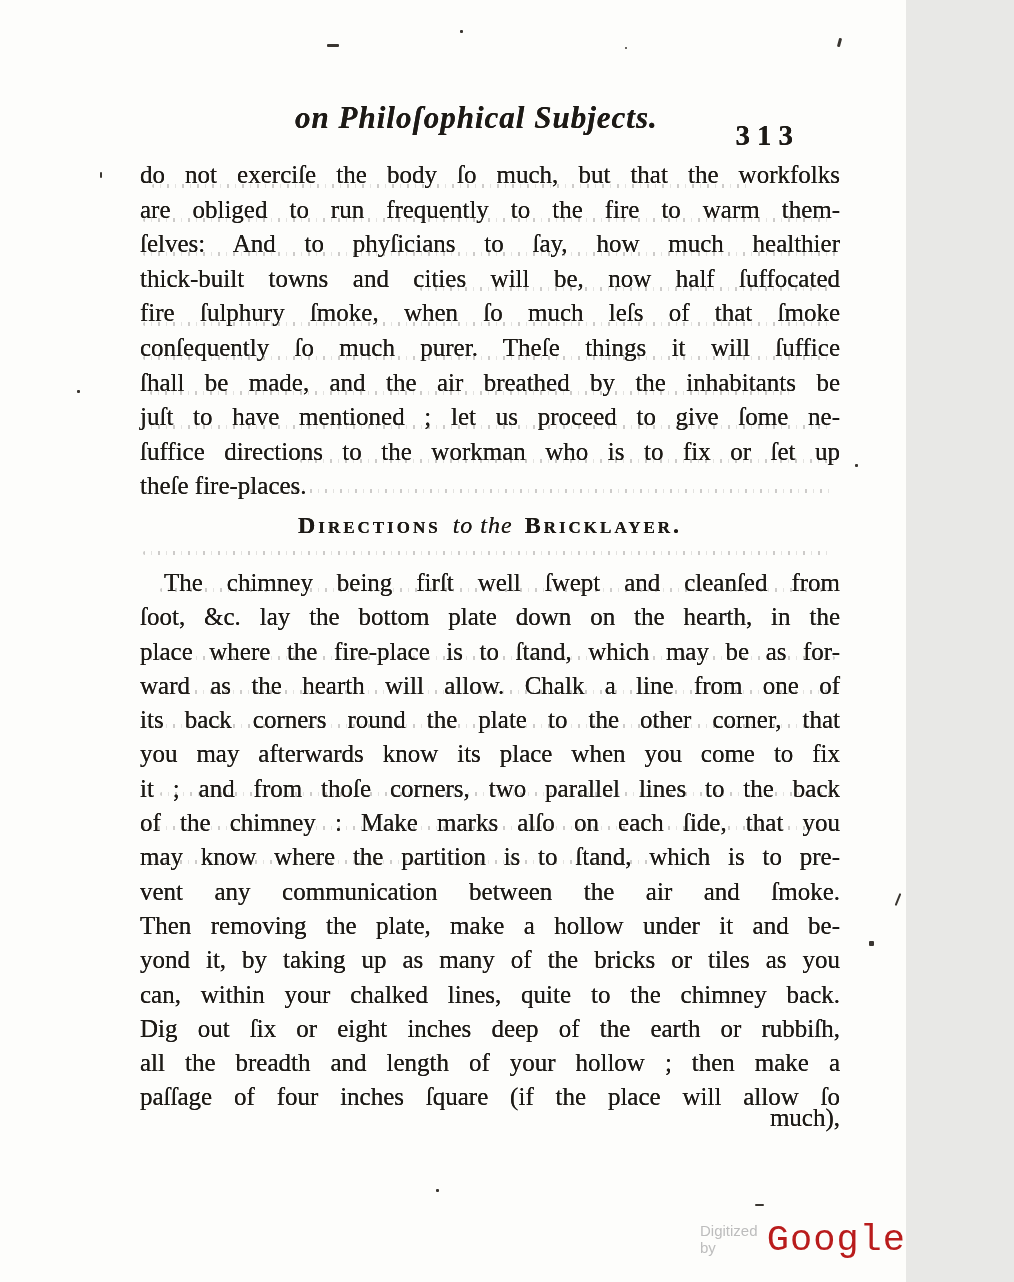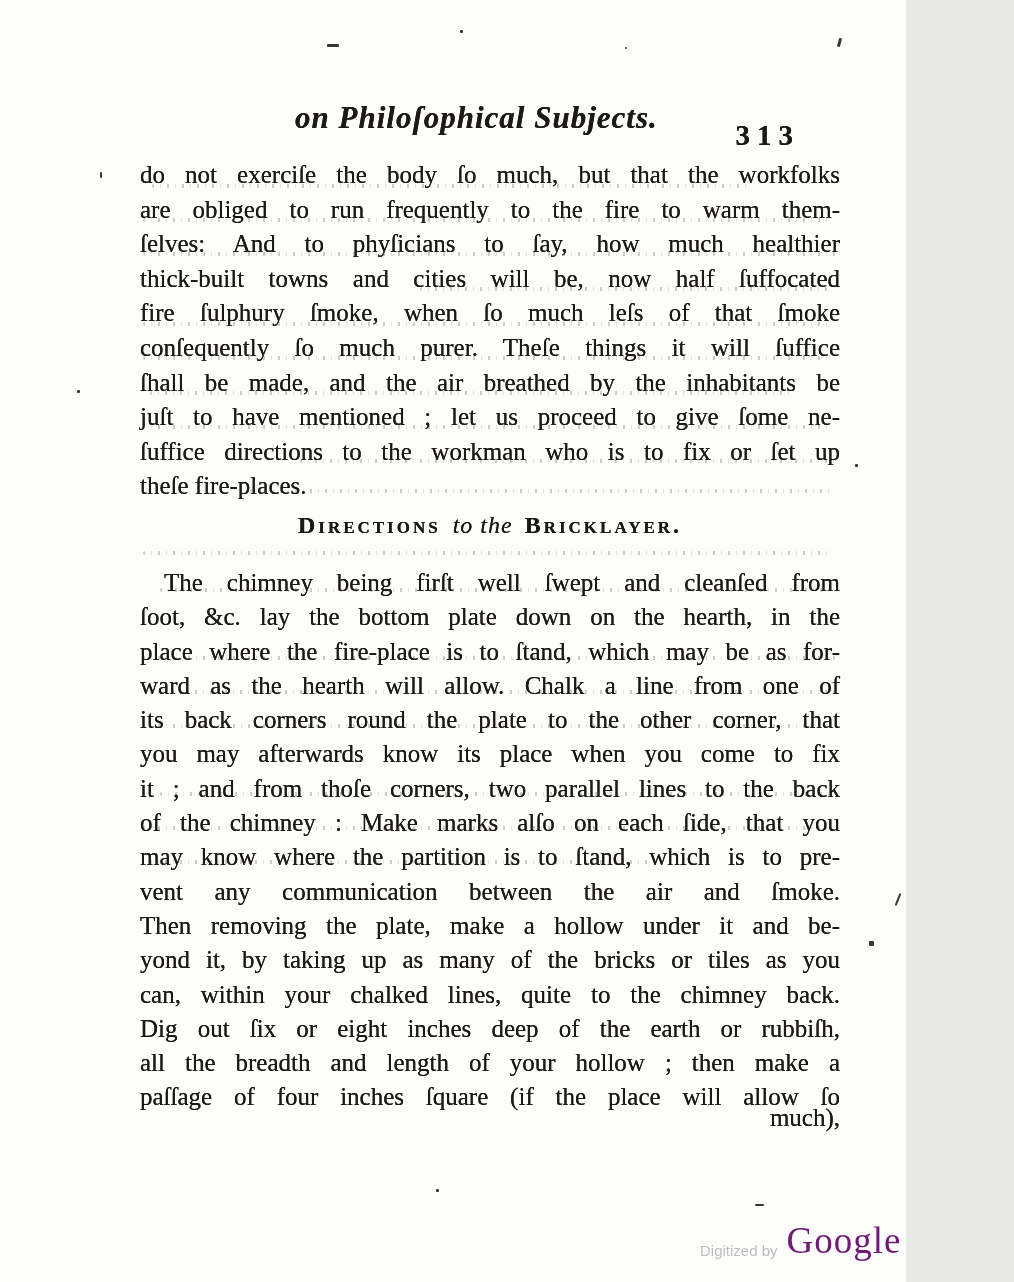--- a/index.html
+++ b/index.html
@@ -53,29 +53,29 @@
   .heading{
     position:absolute;top:512px;left:140px;width:700px;
     text-align:center;text-shadow:0 0 .5px currentColor;
     font-size:24px;font-weight:600;
   }
   .heading .sc{font-variant:small-caps;letter-spacing:3px;}
   .heading .it{font-style:italic;font-weight:500;letter-spacing:1px;margin:0 6px;}
   
   .watermark{
     position:absolute;left:700px;top:1222px;
-    display:flex;align-items:flex-end;gap:9px;
+    display:flex;align-items:flex-start;gap:9px;
   }
   .wm-prefix{
     font-family:"Liberation Sans","DejaVu Sans",sans-serif;
     font-size:15px;color:#bdbdbd;
   }
   .wm-logo{
-    font-family:Liberation Serif, serif;
-    font-size:37px;color:#701a75;letter-spacing:1px;
+    font-family:Liberation Mono, monospace;
+    font-size:37px;color:#b91c1c;letter-spacing:1px;
     line-height:1;
   }
   
   .smudge{
     position:absolute;height:4px;border-radius:2px;
     background:repeating-linear-gradient(90deg,
       rgba(45,40,35,.55) 0 2px, transparent 2px 8px,
       rgba(45,40,35,.30) 8px 9px, transparent 9px 15px);
     filter:blur(.6px);
     opacity:.42;

